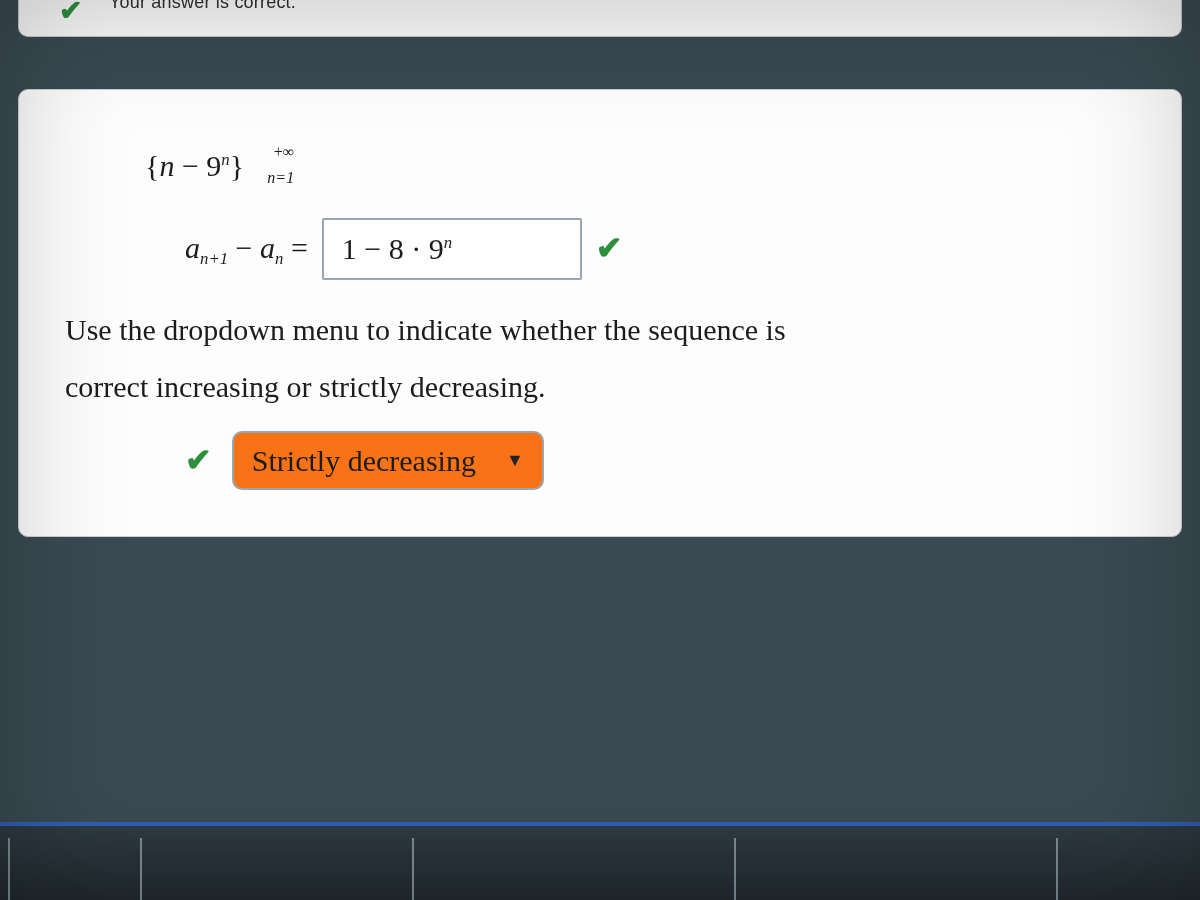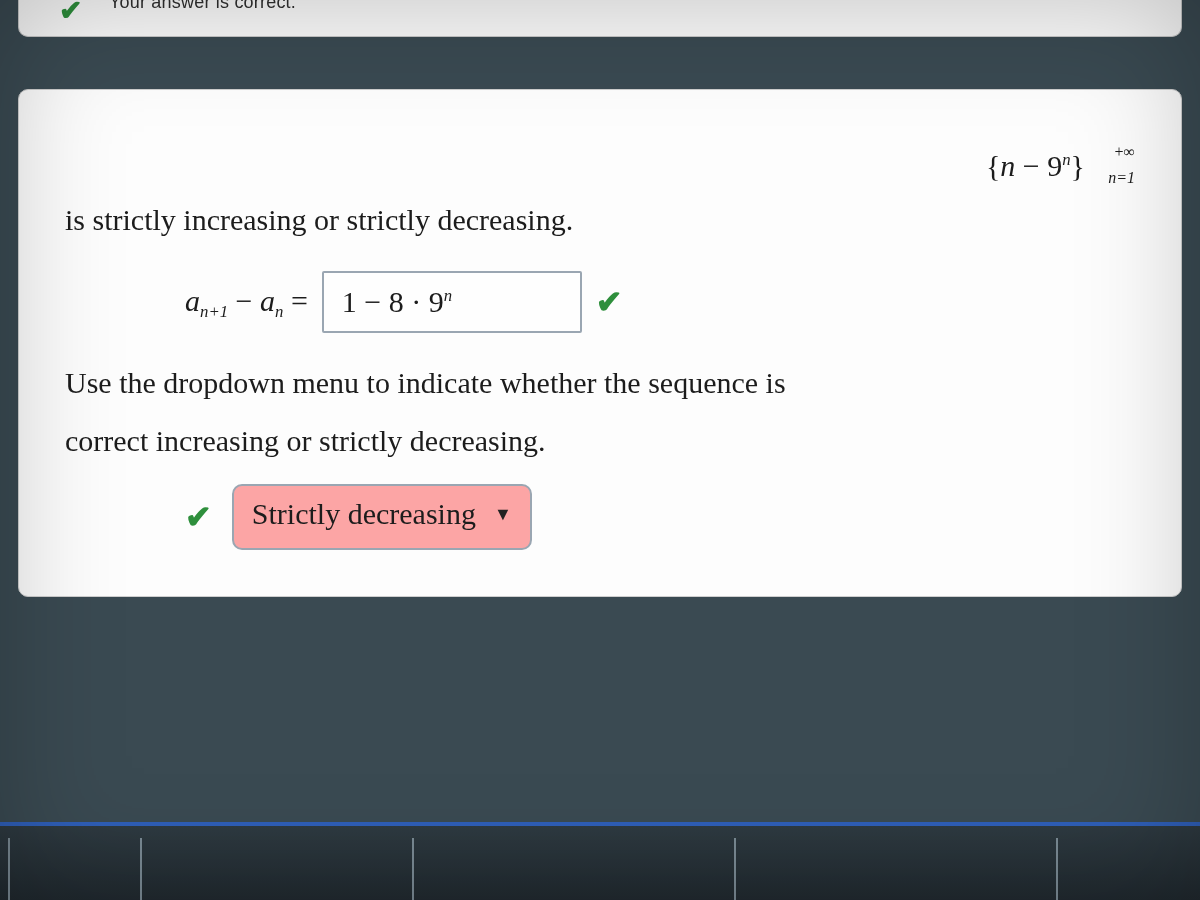--- a/index.html
+++ b/index.html
@@ -72,21 +72,20 @@
   }
   .nplus1-sub {
     font-size: 0.56em;
     vertical-align: -0.36em;
     font-style: italic;
   }
 
   .display-block {
     margin: 10px 0 10px 80px;
     font-size: 30px;
-    text-align: right;
   }
 
   .seq-wrap {
     display: inline-block;
     position: relative;
     padding-right: 50px;
   }
   .seq-wrap .up-lim {
     position: absolute;
     top: -4px;
@@ -133,26 +132,26 @@
   .dropdown-row {
     margin: 22px 0 0 120px;
     display: flex;
     align-items: center;
     gap: 20px;
   }
 
   .dropdown {
     border: 2px solid #9aa6b2;
     border-radius: 10px;
-    padding: 6px 18px 12px 18px;
+    padding: 6px 18px 6px 18px;
     display: inline-flex;
     align-items: center;
-    gap: 18px;
-    font-size: 30px;
-    background: #fca5a5;
+    gap: 30px;
+    font-size: 30px;
+    background: #f97316;
     cursor: pointer;
   }
   .dropdown .caret {
     font-size: 18px;
     color: #222;
   }
 
   .bottom-tabs {
     position: absolute;
     bottom: 0;
@@ -194,21 +193,20 @@
 
 
   <div class="display-block">
     <span class="seq-wrap math">
       <span class="rm">{</span><span>n</span><span class="rm"> − </span><span class="rm">9</span><span class="sup">n</span><span class="rm">}</span>
       <span class="up-lim rm">+∞</span>
       <span class="down-lim">n=1</span>
     </span>
   </div>
 
-  <div class="prompt-line">is strictly increasing or strictly decreasing.</div>
 
   <div class="answer-row">
     <span class="math">
       <span>a</span><span class="nplus1-sub">n+1</span><span class="rm"> − </span><span>a</span><span class="sub">n</span><span class="rm"> = </span>
     </span>
     <span class="answer-input">
       <span class="math"><span class="rm">1 − 8 · 9</span><span class="sup">n</span></span>
     </span>
     <span class="checkmark">✔</span>
   </div>

